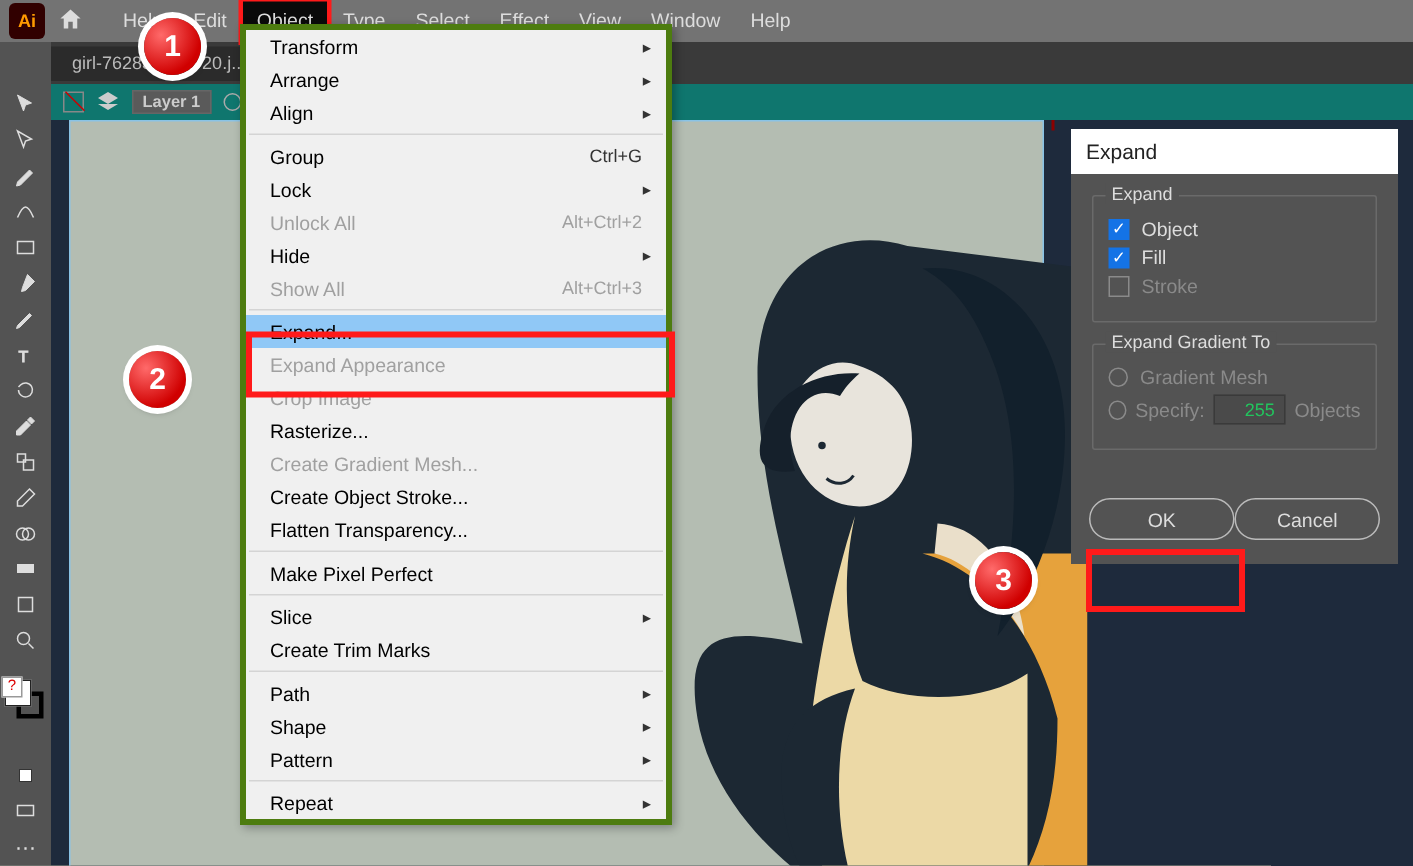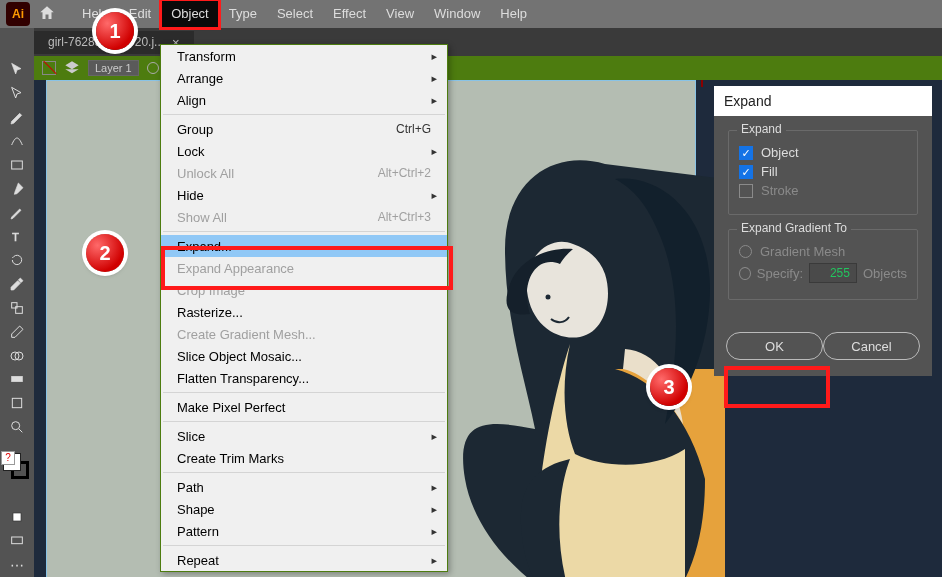--- a/index.html
+++ b/index.html
@@ -22,37 +22,37 @@
   .toolbox { position: absolute; top: 28px; left: 0; width: 34px; bottom: 0; background: #535353; display: flex; flex-direction: column; align-items: center; padding-top: 30px; z-index: 3; }
   .tool { width: 28px; height: 22px; margin: 1px 0; display: flex; align-items: center; justify-content: center; cursor: pointer; }
   .tool svg { width: 16px; height: 16px; fill: #ddd; stroke: #ddd; }
   .color-swatches { margin-top: 6px; width: 28px; height: 42px; position: relative; }
   .swatch { width: 18px; height: 18px; border: 1px solid #222; position: absolute; }
   .swatch.fill { top: 0; left: 0; background: #fff; z-index: 2; }
   .swatch.stroke { top: 8px; left: 8px; background: transparent; border: 3px solid #000; }
   .qmark { position: absolute; top:-2px; left:-2px; background:#fff;border:1px solid #999;width:14px;height:14px;font-size:10px;line-height:12px;text-align:center;color:#d00;z-index:3;}
 
   
-  .layerstrip { position: absolute; top: 56px; left: 34px; right: 0; height: 24px; background: #4d7c0f; display: flex; align-items: center; gap: 8px; padding: 0 8px; color: #ccc; font-size: 11px; z-index: 2; }
+  .layerstrip { position: absolute; top: 56px; left: 34px; right: 0; height: 24px; background: #0f766e; display: flex; align-items: center; gap: 8px; padding: 0 8px; color: #ccc; font-size: 11px; z-index: 2; font-weight: bold; }
   .layerstrip .eye, .layerstrip .layers-icon { width: 16px; height: 16px; }
   .layerstrip svg { fill: #ccc; }
   .layer-label { background: #5a5a5a; padding: 1px 6px; border: 1px solid #666; }
 
   
   .canvas-wrap { position: absolute; top: 80px; left: 34px; right: 0; bottom: 0; background: #1e2a3c; z-index: 1; }
   .artboard { position: absolute; top: 0; left: 12px; width: 650px; height: 520px; background: #b4bdb2; border: 1px solid #89c3e6; }
   .slice-mark { position: absolute; top: -8px; right: -8px; width: 14px; height: 14px; }
   .slice-mark::before, .slice-mark::after { content: ""; position: absolute; background: #8b0000; }
   .slice-mark::before { top: 0; right: 0; width: 14px; height: 2px; }
   .slice-mark::after { top: 0; right: 0; width: 2px; height: 14px; }
 
   .illus { position: absolute; right: -30px; bottom: -40px; width: 420px; height: 520px; }
 
   
-  .dropdown { position: absolute; top: 44px; left: 160px; width: 288px; background: #f0f0f0; color: #000; font-size: 13px; border: 1px solid #4d7c0f; box-shadow: 2px 2px 6px rgba(0,0,0,0.3); z-index: 10; }
+  .dropdown { position: absolute; top: 16px; left: 160px; width: 288px; background: #f0f0f0; color: #000; font-size: 13px; border: 4px solid #4d7c0f; box-shadow: 2px 2px 6px rgba(0,0,0,0.3); z-index: 10; }
   .dropdown .row { display: flex; align-items: center; height: 22px; padding: 0 16px; cursor: pointer; position: relative; }
   .dropdown .row.disabled { color: #a0a0a0; cursor: default; }
   .dropdown .row.has-sub::after { content: "▸"; position: absolute; right: 10px; font-size: 11px; color: #333; }
   .dropdown .sep { height: 1px; background: #d4d4d4; margin: 3px 2px; }
   .dropdown .shortcut { margin-left: auto; color: #333; font-size: 12px; }
   .dropdown .row.disabled .shortcut { color: #a0a0a0; }
   .dropdown .row.selected { background: #90c8f6; }
   .dropdown .expand-highlight { position: absolute; pointer-events: none; border: 4px solid #ff1a1a; left: 0; right: -6px; }
 
   
@@ -281,21 +281,21 @@
   <div class="row disabled">
       <span>Crop Image</span>
     </div>
   <div class="row">
       <span>Rasterize...</span>
     </div>
   <div class="row disabled">
       <span>Create Gradient Mesh...</span>
     </div>
   <div class="row">
-      <span>Slice Object Mosaic...</span>
+      <span>Create Object Stroke...</span>
     </div>
   <div class="row">
       <span>Flatten Transparency...</span>
     </div>
   <div class="sep"></div>
   <div class="row">
       <span>Make Pixel Perfect</span>
     </div>
   <div class="sep"></div>
   <div class="row has-sub">

